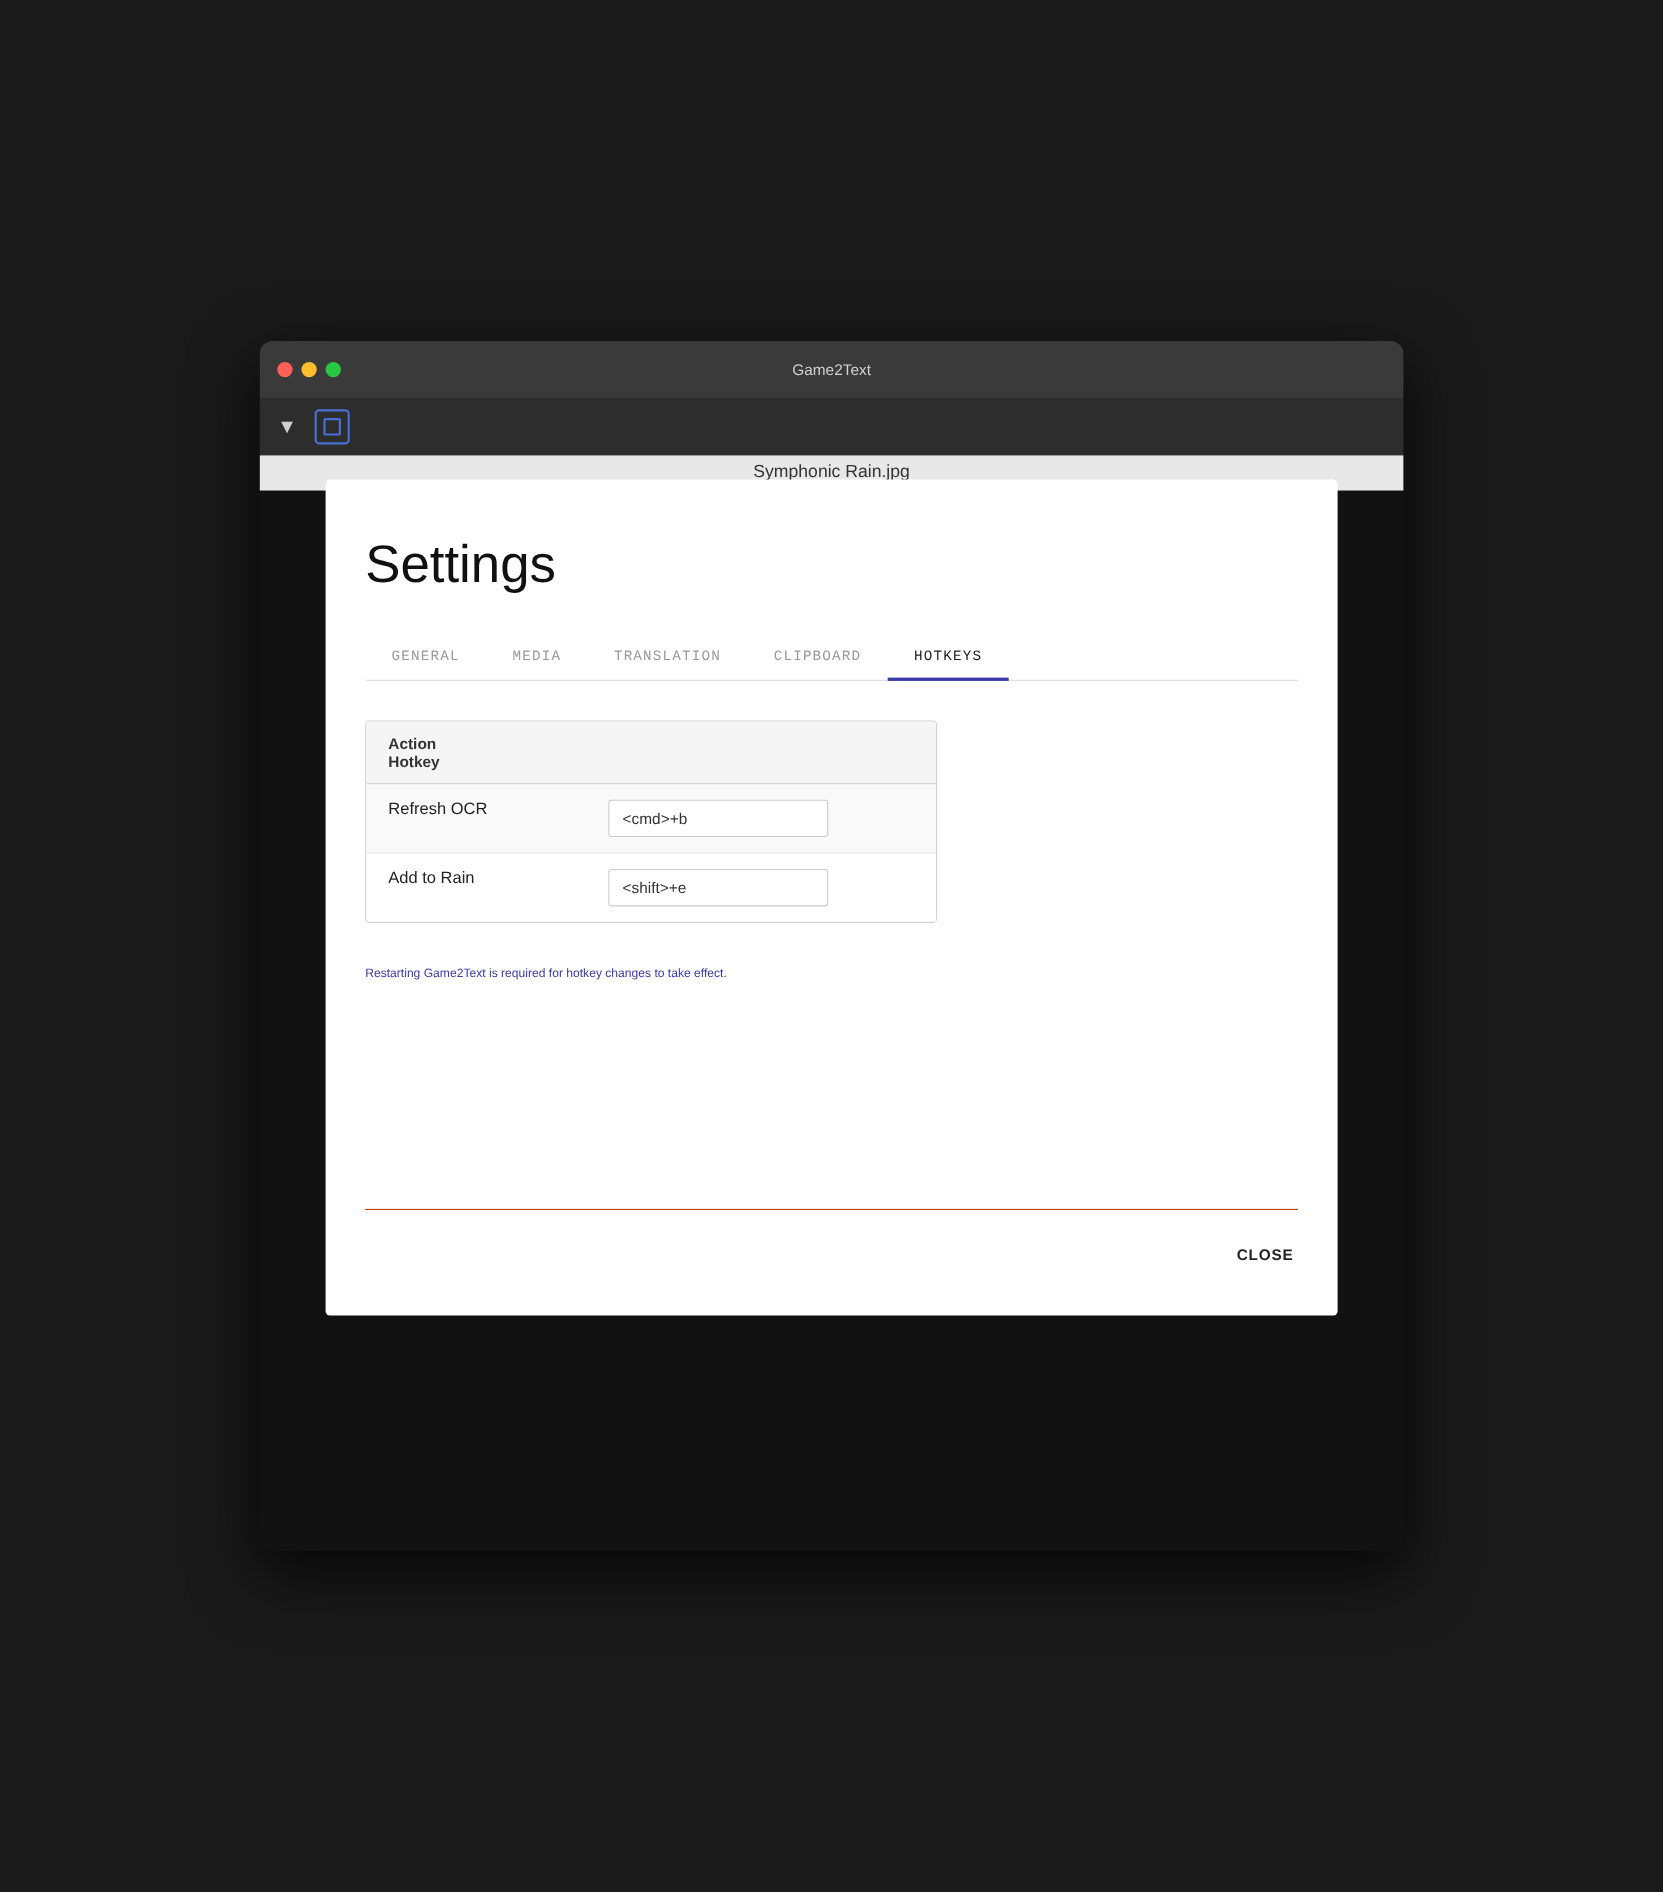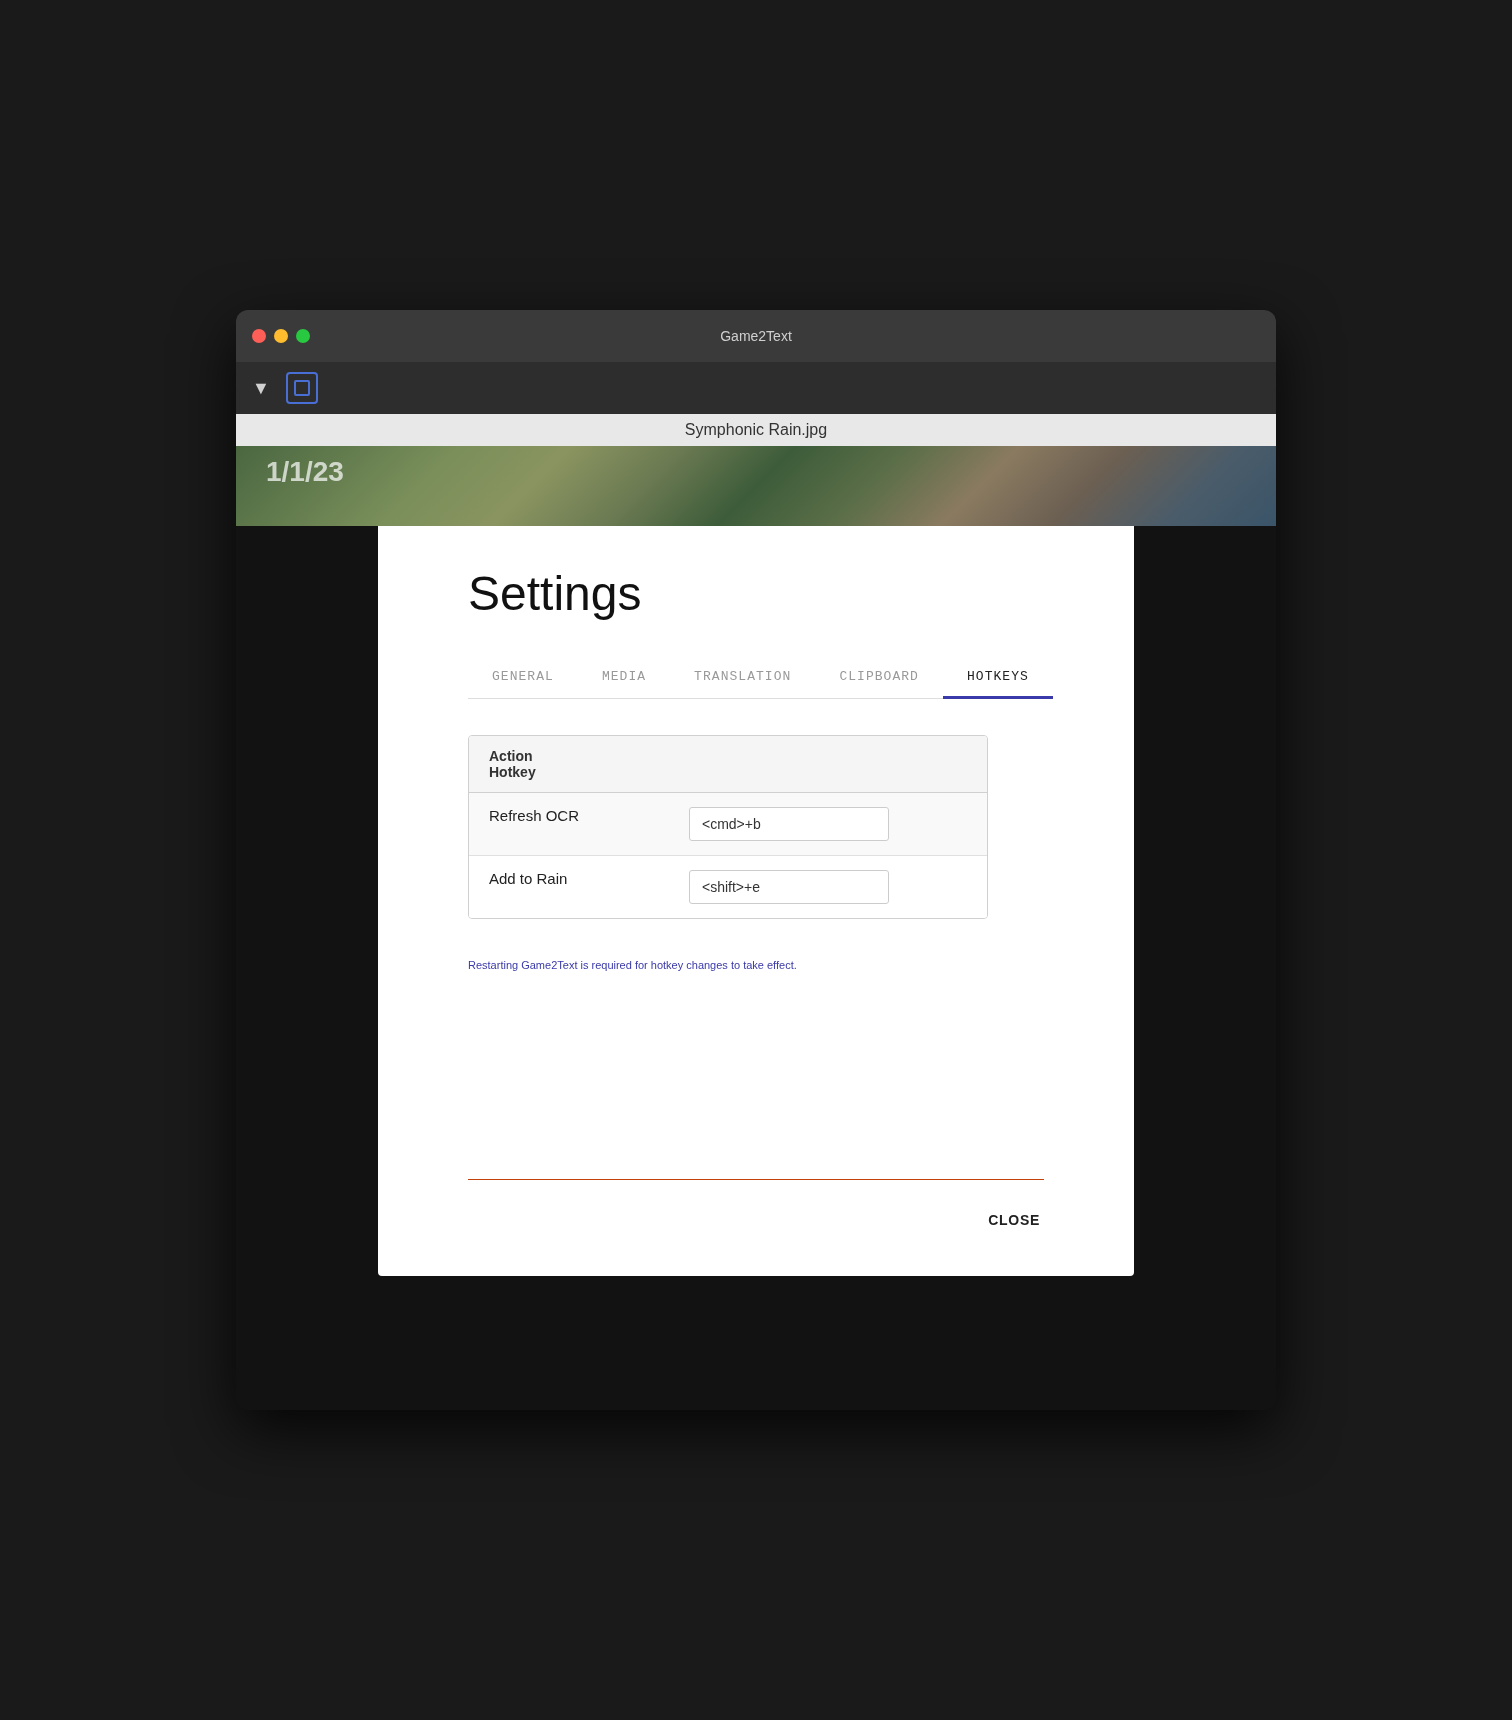--- a/index.html
+++ b/index.html
@@ -142,25 +142,25 @@
       flex: 1;
       display: flex;
       align-items: flex-start;
       justify-content: center;
       background: rgba(0,0,0,0.3);
       padding-top: 0;
     }
 
     .dialog {
       background: white;
-      width: 756px;
+      width: 920px;
       min-height: 760px;
       border-radius: 4px;
       margin-top: -10px;
-      padding: 50px 90px 40px;
+      padding: 50px 36px 40px;
       display: flex;
       flex-direction: column;
     }
 
     .dialog-title {
       font-size: 48px;
       font-weight: 300;
       color: #111;
       margin-bottom: 36px;
     }
@@ -291,23 +291,20 @@
       <span class="chevron-icon">▼</span>
     </div>
     <div class="capture-icon-btn">
     </div>
   </div>
 
   <div class="preview-bar">
     <span class="preview-title">Symphonic Rain.jpg</span>
   </div>
 
-  <div class="preview-image-area">
-    <span class="preview-image-overlay">1/1/23</span>
-  </div>
 
   <div class="dialog-overlay">
     <div class="dialog">
 
       <h1 class="dialog-title">Settings</h1>
 
       <div class="tabs">
         <div class="tab">
           <span>GENERAL</span>
         </div>

